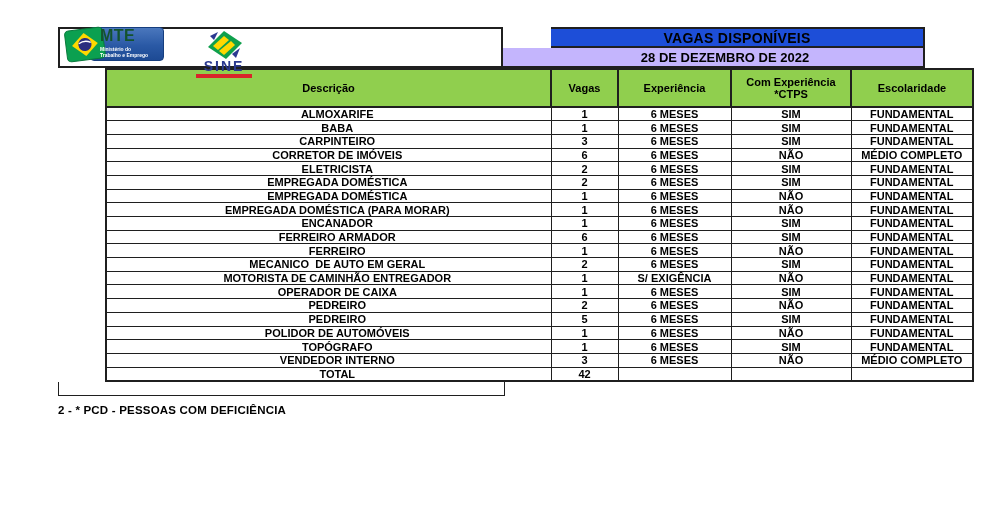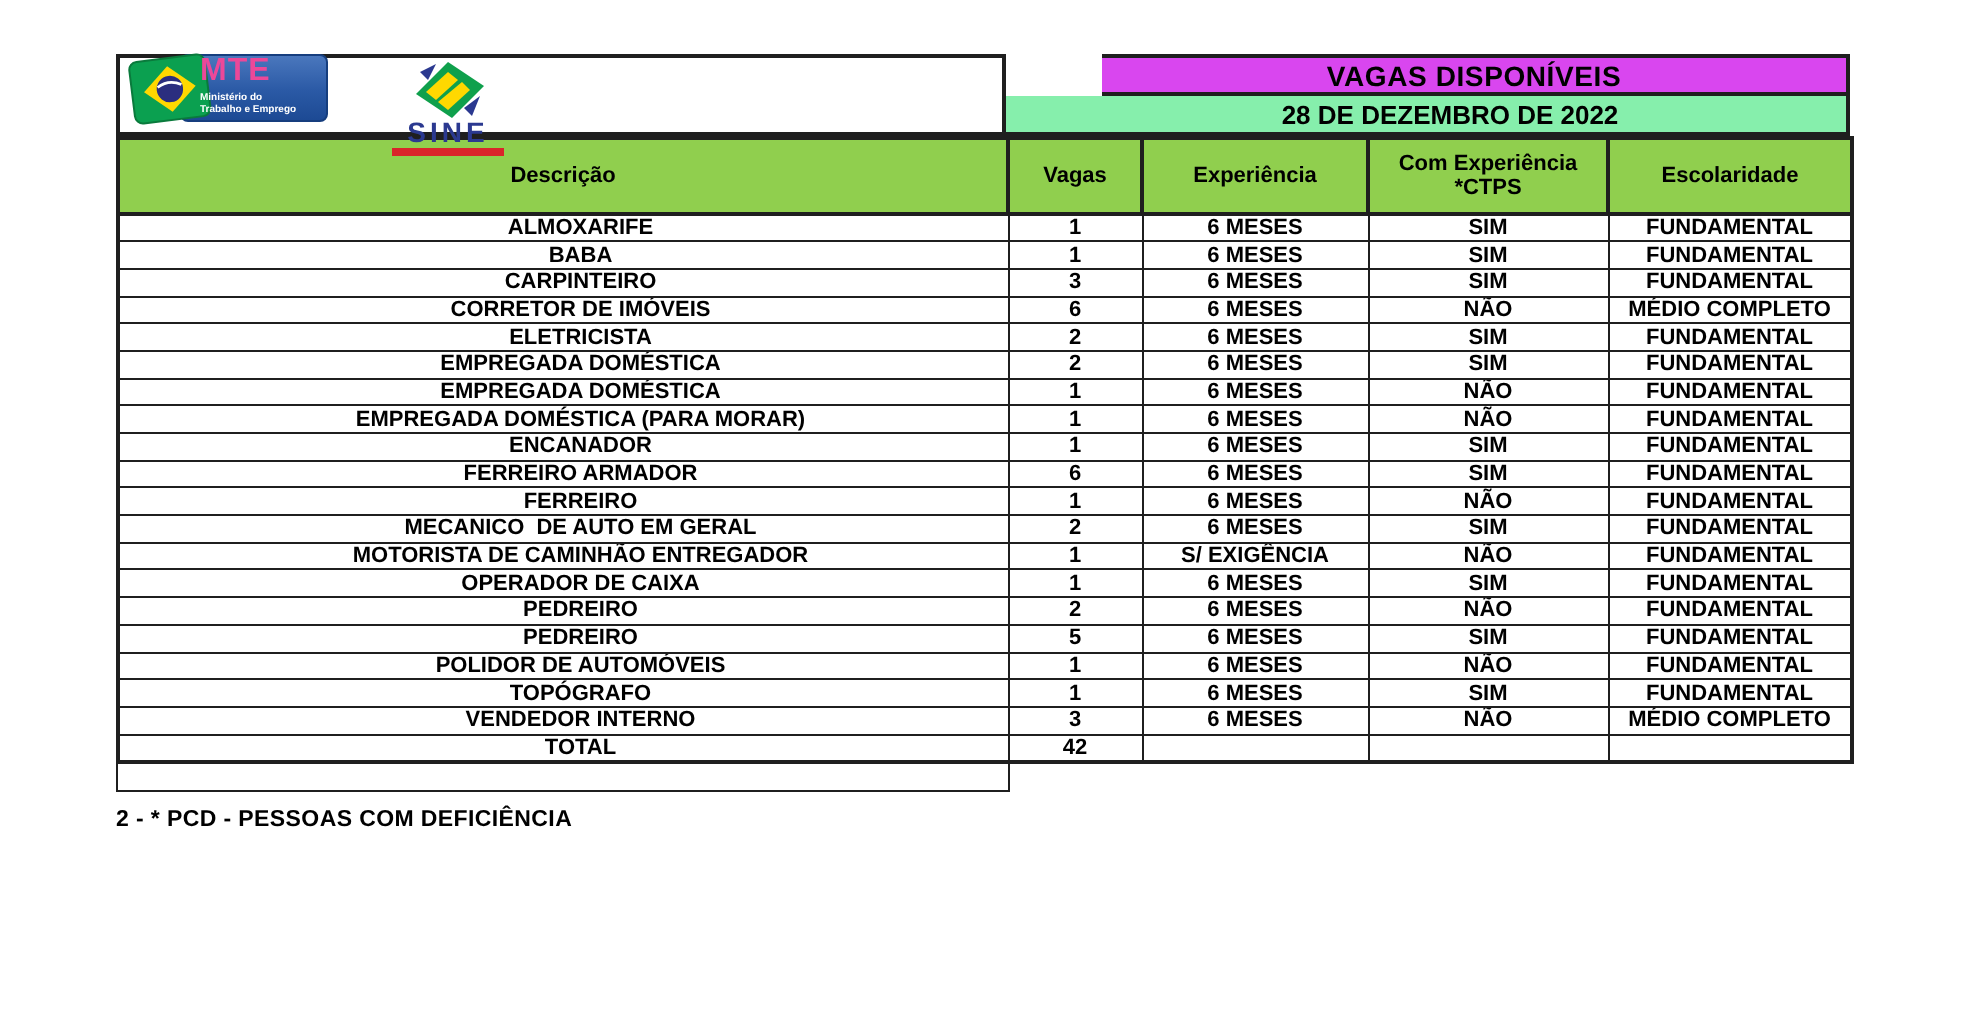--- a/index.html
+++ b/index.html
@@ -28,56 +28,56 @@
   .top-row{display:flex;height:41px;}
   .logo-cell{
     width:445px;height:41px;position:relative;
     border:2px solid var(--border);
     background:#fff;
   }
   .top-right{width:422px;display:flex;flex-direction:column;}
   .title-cell{
     height:21px;border:2px solid var(--border);border-left:0;
     display:flex;align-items:center;justify-content:center;
-    font-size:14px;letter-spacing:.3px;background:#d946ef;margin-left:48px;
+    font-size:14px;letter-spacing:.3px;background:#1d4ed8;margin-left:48px;
   }
   .date-cell{
     height:20px;border:2px solid var(--border);border-left:0;border-top:0;
     display:flex;align-items:center;justify-content:center;
-    font-size:13px;background:#86efac;padding-left:24px;
+    font-size:13px;background:#c4b5fd;padding-left:24px;
   }
   
   .mte-logo{position:absolute;left:4px;top:-4px;width:100px;height:42px;}
   .mte-plate{
     position:absolute;left:26px;top:2px;width:74px;height:34px;
     background:linear-gradient(#4a77bd,var(--mte-blue) 55%,#1d4a94);
     border-radius:4px;border:1px solid #16ay;
     border:1px solid #163e7e;
   }
   .mte-acronym{
-    position:absolute;left:36px;top:2px;color:#ec4899;
+    position:absolute;left:36px;top:2px;color:#14532d;
     font-size:16px;line-height:18px;letter-spacing:.5px;
   }
   .mte-ministry{
     position:absolute;left:36px;top:21px;color:#fff;
     font-size:5px;line-height:6px;
   }
   .flag-svg{position:absolute;left:0;top:0;}
   
   .sine-logo{
     position:absolute;left:132px;top:1px;width:64px;height:64px;
     display:flex;flex-direction:column;align-items:center;
   }
   .sine-wordmark{
     color:var(--navy);font-size:14px;line-height:13px;letter-spacing:2px;
   }
   .sine-strip{width:56px;height:4px;background:var(--red);margin-top:1px;}
   
   table.vac{
-    border-collapse:collapse;table-layout:fixed;width:867px;
+    border-collapse:collapse;table-layout:fixed;width:867px;margin-left:47px;
   }
   table.vac col.c0{width:445px;}
   table.vac col.c1{width:67px;}
   table.vac col.c2{width:113px;}
   table.vac col.c3{width:120px;}
   table.vac col.c4{width:122px;}
   table.vac th{
     background:var(--green);
     border:2px solid var(--border);
     height:38px;font-size:11px;line-height:12px;

